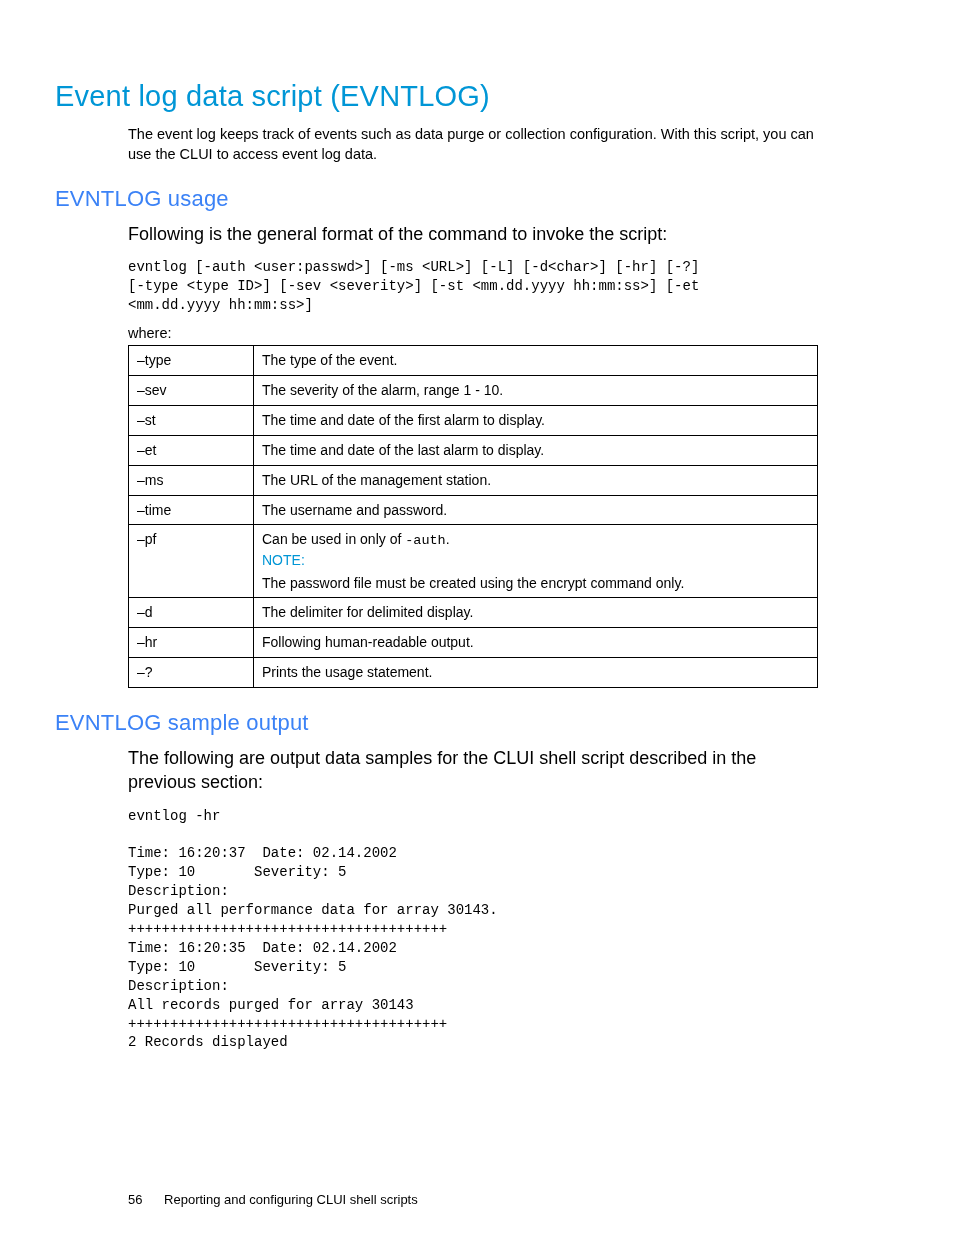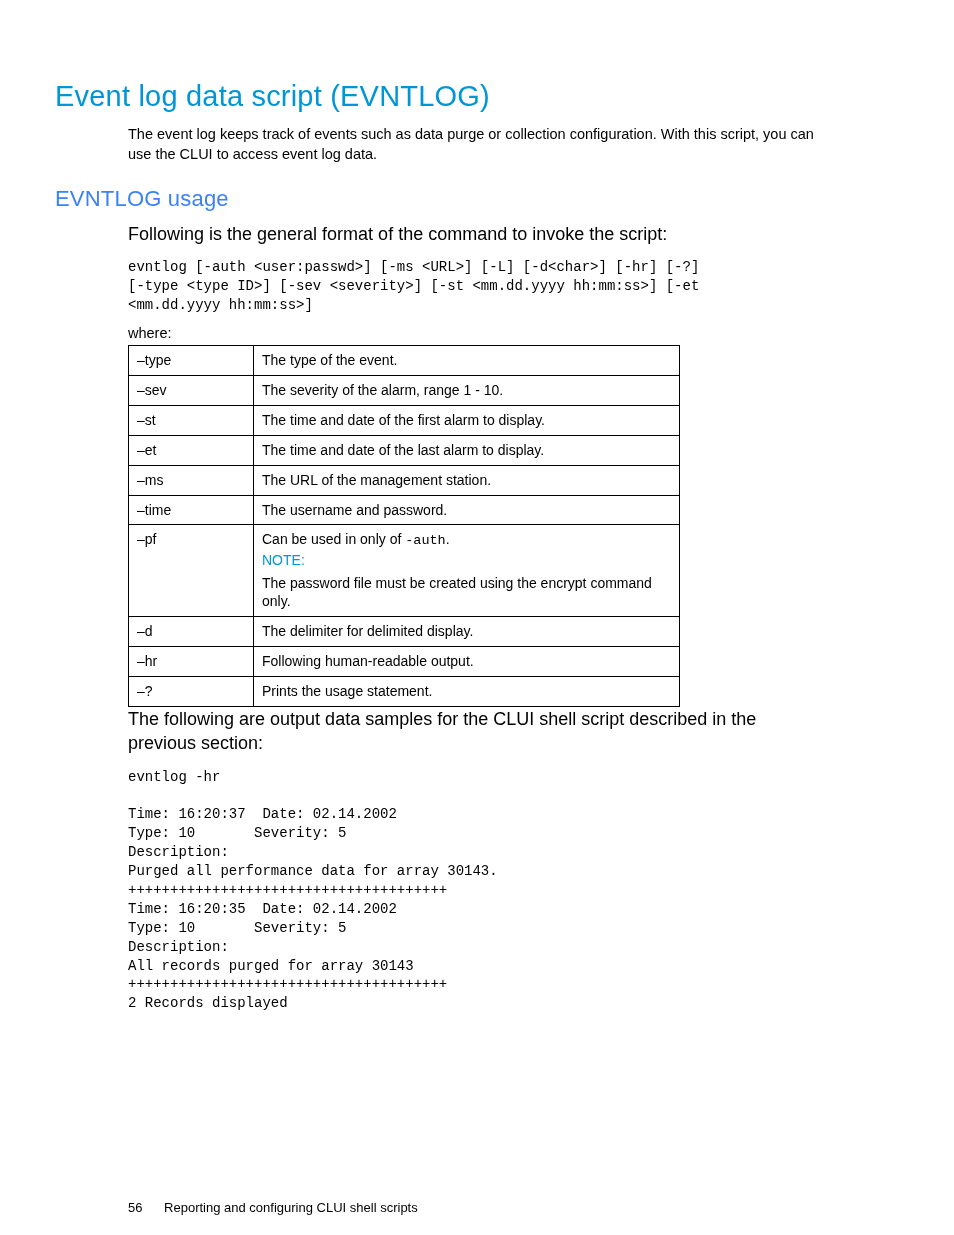--- a/index.html
+++ b/index.html
@@ -53,21 +53,21 @@
     white-space: pre;
   }
   .where {
     font-size: 14.5px;
     padding-left: 73px;
     margin: 0 0 4px 0;
   }
   table.opts {
     border-collapse: collapse;
     margin-left: 73px;
-    width: 552px;
+    width: 690px;
     table-layout: fixed;
   }
   table.opts td {
     border: 1px solid #000;
     padding: 5px 8px;
     font-size: 14px;
     vertical-align: top;
     line-height: 1.35;
   }
   table.opts td.flag {
@@ -76,21 +76,21 @@
   .note-label {
     color: #0096d6;
     font-weight: normal;
   }
   .mono-inline {
     font-family: "Courier New", Courier, monospace;
     font-size: 13.5px;
   }
   .footer {
     position: absolute;
-    bottom: 20px;
+    bottom: 28px;
     left: 128px;
     font-size: 13px;
   }
   .footer .pagenum {
     margin-right: 18px;
   }
 </style>
 </head>
 <body>
 
@@ -152,20 +152,21 @@
           <td class="flag">–hr</td>
           <td>Following human-readable output.</td>
         </tr>
         <tr>
           <td class="flag">–?</td>
           <td>Prints the usage statement.</td>
         </tr>
       </tbody>
   </table>
 
+  <h2>EVNTLOG sample output</h2>
 
   <p class="body-text">The following are output data samples for the CLUI shell script described in the previous section:</p>
 
   <pre class="code">evntlog -hr
 
 Time: 16:20:37  Date: 02.14.2002
 Type: 10       Severity: 5
 Description:
 Purged all performance data for array 30143.
 ++++++++++++++++++++++++++++++++++++++

